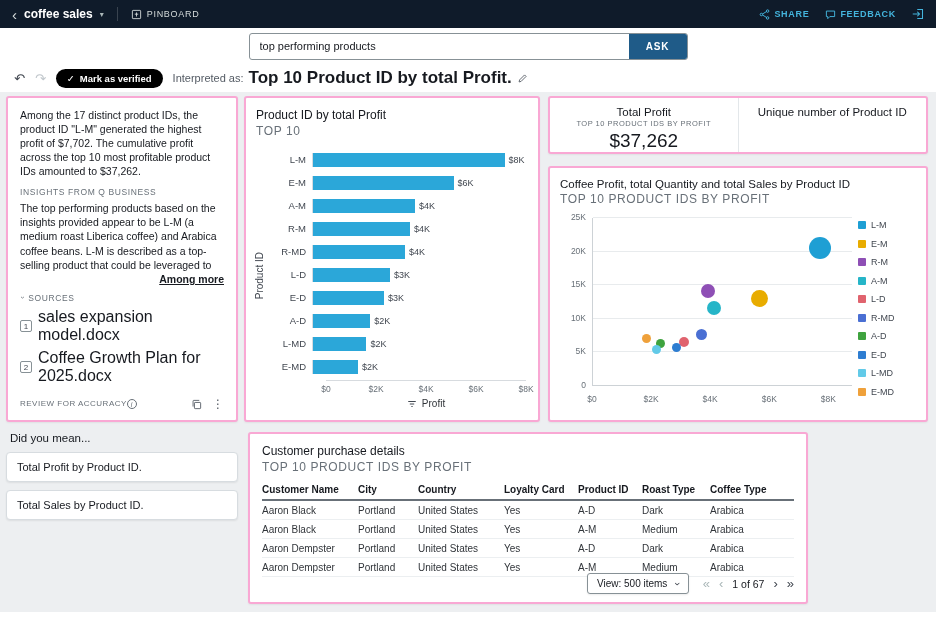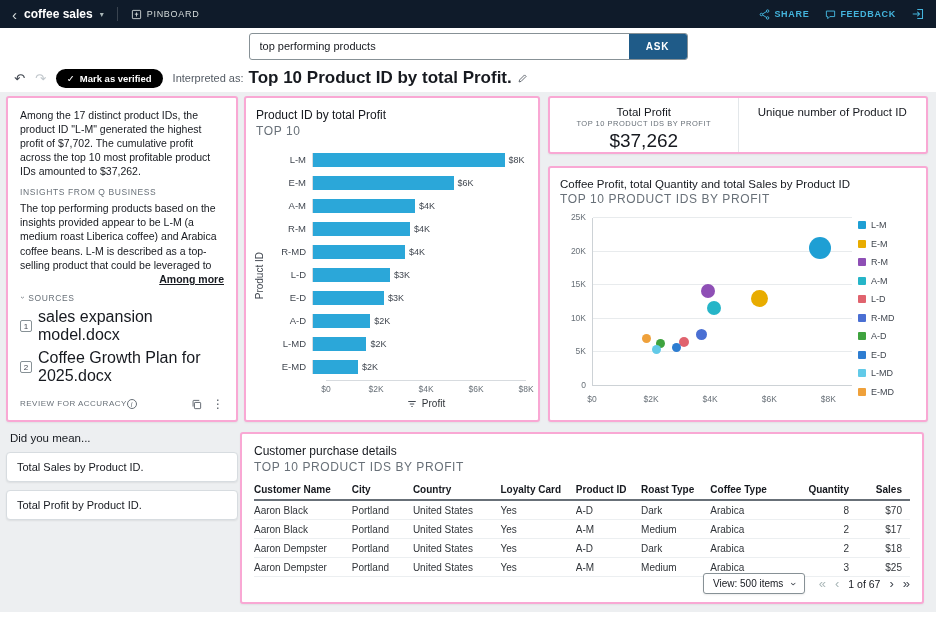--- a/index.html
+++ b/index.html
@@ -93,21 +93,21 @@
   .scatter-ylabels{position:absolute;left:0;width:30px;top:4px;bottom:18px}
   .scatter-xlabels{position:absolute;left:32px;right:64px;bottom:0;height:14px}
   .xtick{position:absolute;bottom:0;transform:translateX(-50%);font-size:8.5px;color:#687078}
   .bubble{position:absolute;border-radius:50%;cursor:pointer}
   .scatter-legend{position:absolute;right:0;top:6px;width:58px}
   .legend-item{display:flex;align-items:center;gap:5px;margin-bottom:8.5px;cursor:pointer}
   .legend-swatch{width:8px;height:8px;border-radius:1px;flex:0 0 auto}
   .legend-label{font-size:9px;color:#414750}
 
   
-  .table-panel{left:240px;top:432px;width:684px;height:172px;padding:10px 12px}
+  .table-panel{left:248px;top:432px;width:560px;height:172px;padding:10px 12px}
   .table-clip{height:97px;overflow:hidden;margin-top:6px}
   .data-table{width:100%;border-collapse:collapse;table-layout:fixed}
   .data-table th{font-size:10px;font-weight:bold;color:#16191f;text-align:left;padding:4px 8px 4px 0;border-bottom:2px solid #687078;cursor:pointer;white-space:nowrap;overflow:hidden}
   .data-table td{font-size:10px;color:#31353a;padding:3.5px 8px 3.5px 0;border-bottom:1px solid #eceff1;white-space:nowrap;overflow:hidden}
   .data-table .num{text-align:right}
   .data-table th:nth-child(1),.data-table td:nth-child(1){width:96px}
   .data-table th:nth-child(2),.data-table td:nth-child(2){width:60px}
   .data-table th:nth-child(3),.data-table td:nth-child(3){width:86px}
   .data-table th:nth-child(4),.data-table td:nth-child(4){width:74px}
   .data-table th:nth-child(5),.data-table td:nth-child(5){width:64px}
@@ -234,22 +234,22 @@
           </svg>
       </span>
       <span class="kebab">⋮</span>
     </span>
   </div>
 </div>
 
 <div class="dym">
   <div class="dym-header">Did you mean...</div>
   <div>
+      <div class="suggestion-card">Total Profit by Product ID.</div>
       <div class="suggestion-card">Total Sales by Product ID.</div>
-      <div class="suggestion-card">Total Profit by Product ID.</div>
     </div>
 </div>
 
 <div class="panel bar-panel">
   <div class="chart-title">Product ID by total Profit</div>
   <div class="chart-sub">TOP 10</div>
   <div class="bar-area">
     <div class="bar-ylabel">Product ID</div>
     <div>
         <div class="bar-row">

